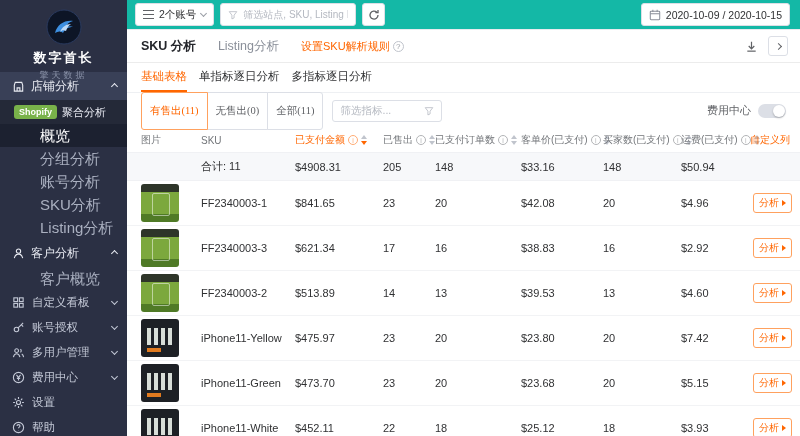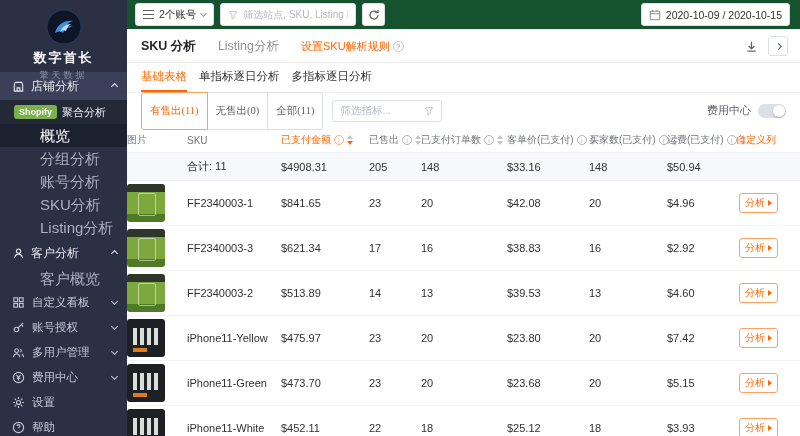--- a/index.html
+++ b/index.html
@@ -24,21 +24,21 @@
   .smenu { height:25px; display:flex; align-items:center; gap:7px; padding:0 10px 0 12px; font-size:11.5px; color:#c3c8d6; cursor:pointer; }
   .smenu .glabel { flex:1; }
   .icon-svg { display:inline-flex; }
   .chev { width:5px; height:5px; border-right:1.3px solid currentColor; border-bottom:1.3px solid currentColor; display:inline-block; }
   .chev.up { transform:rotate(-135deg); }
   .chev.down { transform:rotate(45deg); margin-top:-2px; }
   .chev.right { transform:rotate(-45deg); }
 
   
   .main { flex:1; min-width:0; display:flex; flex-direction:column; }
-  .topbar { height:30px; background:#14532d; border-bottom:1px solid #e9ebef; display:flex; align-items:center; gap:6px; padding:0 10px 0 8px; }
+  .topbar { height:30px; background:#14b8a6; border-bottom:1px solid #e9ebef; display:flex; align-items:center; gap:6px; padding:0 10px 0 8px; }
   .ctrl { background:#fff; border:1px solid #dcdfe6; border-radius:3px; height:23px; display:flex; align-items:center; gap:5px; padding:0 7px; font-size:10.5px; color:#303133; cursor:pointer; }
   .bars { width:11px; height:9px; border-top:1.5px solid #606266; border-bottom:1.5px solid #606266; position:relative; }
   .bars::after { content:""; position:absolute; left:0; top:2.6px; width:100%; height:1.5px; background:#606266; }
   .search-box { width:136px; }
   .search-box input { border:none; outline:none; flex:1; min-width:0; font-size:10px; color:#303133; background:transparent; font-family:inherit; }
   .search-box input::placeholder { color:#b4b8c0; }
   .iconbtn { width:23px; justify-content:center; padding:0; }
   .tspacer { flex:1; }
   .datebox { font-size:10.5px; }
 
@@ -63,21 +63,21 @@
   .seg.active { color:#ff6600; border-color:#ffa15e; background:#fff; position:relative; z-index:1; }
   .metric-select { margin-left:10px; width:110px; height:22px; border:1px solid #dcdfe6; border-radius:3px; display:flex; align-items:center; padding:0 7px; gap:5px; cursor:pointer; }
   .metric-select .ph { flex:1; color:#b4b8c0; font-size:10.5px; }
   .compare { margin-left:auto; display:flex; align-items:center; gap:7px; }
   .compare-label { font-size:11px; color:#606266; }
   .toggle { width:28px; height:14px; border-radius:7px; background:#dcdfe6; position:relative; cursor:pointer; }
   .toggle .knob { position:absolute; right:1px; top:1px; width:12px; height:12px; border-radius:50%; background:#fff; box-shadow:0 1px 2px rgba(0,0,0,.25); }
 
   
   .tbl { flex:1; min-height:0; overflow:hidden; }
-  .trow { display:grid; grid-template-columns:60px 94px 88px 52px 86px 82px 78px 70px 49px; align-items:center; }
+  .trow { display:grid; grid-template-columns:60px 94px 88px 52px 86px 82px 78px 70px 49px; align-items:center; padding-left:14px; }
   .thead { height:25px; color:#73767a; font-size:10px; border-bottom:1px solid #f0f1f4; }
   .hcell { display:flex; align-items:center; gap:3px; white-space:nowrap; cursor:pointer; }
   .hcell.static { cursor:default; }
   .hcell.accent { color:#ff6600; }
   .hcell.endcol { justify-content:flex-end; padding-right:10px; color:#ff6600; }
   .info { width:10px; height:10px; border:1px solid currentColor; opacity:.55; border-radius:50%; font-size:7px; display:inline-flex; align-items:center; justify-content:center; flex-shrink:0; }
   .info::before { content:"i"; }
   .sort { display:inline-flex; flex-direction:column; gap:2px; }
   .sort i { width:0; height:0; border-left:3.5px solid transparent; border-right:3.5px solid transparent; display:block; }
   .sort .u { border-bottom:4px solid #c0c4cc; }

